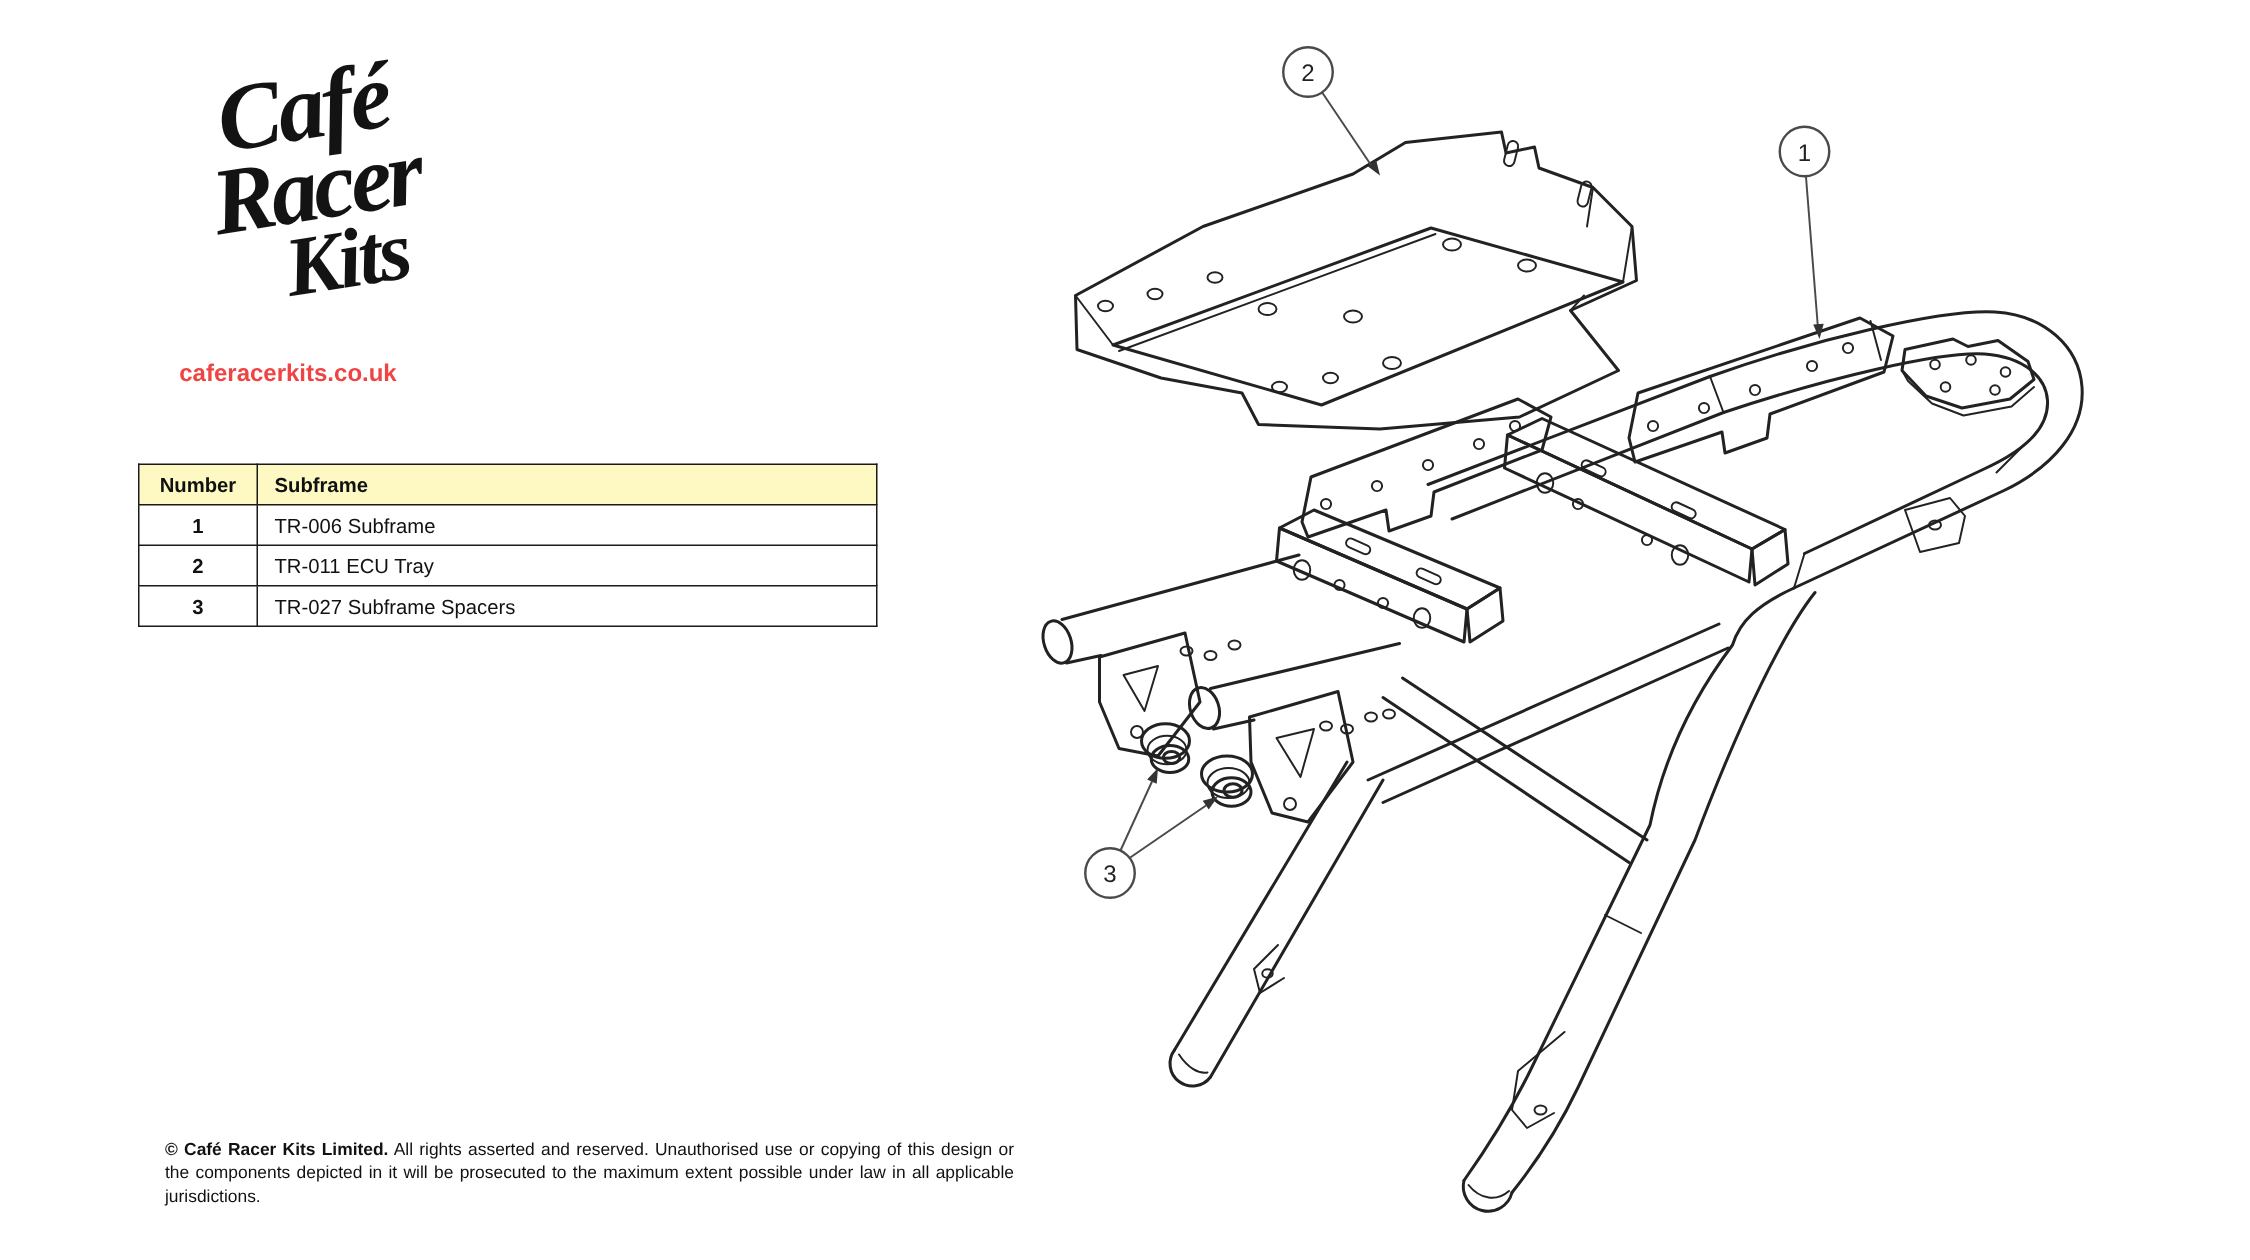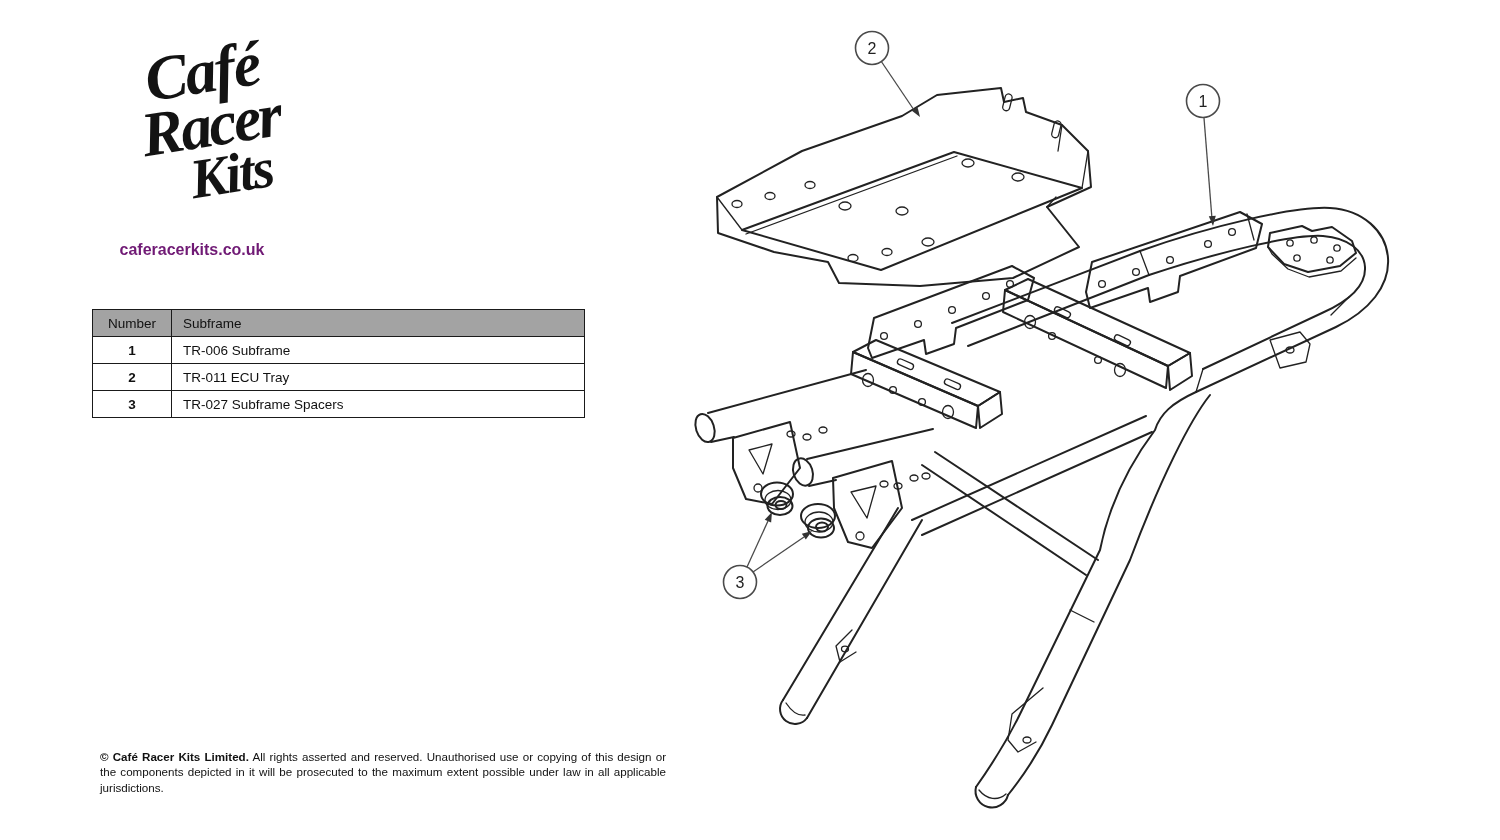--- a/index.html
+++ b/index.html
@@ -7,34 +7,34 @@
           font-family:"Liberation Sans",sans-serif;color:#111;}
 
   
   .logo{position:absolute;left:84px;top:44px;width:252px;text-align:center;
         transform:rotate(-9deg);font-family:"Liberation Serif",serif;
         font-style:italic;font-weight:bold;color:#131313;line-height:.86;}
   .logo .l1{font-size:63px;letter-spacing:-2px;}
   .logo .l2{font-size:63px;letter-spacing:-3px;}
   .logo .l3{font-size:56px;letter-spacing:-2px;padding-left:26px;}
   .site{position:absolute;left:92px;top:241px;width:200px;text-align:center;
-        font-weight:bold;font-size:16px;color:#701a75;}
+        font-weight:bold;font-size:16px;color:#ef4444;}
 
   
   table.parts{position:absolute;left:92px;top:309px;width:493px;border-collapse:collapse;
               font-size:13.5px;color:#111;}
   table.parts th,table.parts td{border:1.8px solid #1a1a1a;height:26px;padding:0;}
-  table.parts th{background:#a3a3a3;font-weight:normal;text-align:left;padding-left:11px;}
+  table.parts th{background:#fef9c3;font-weight:bold;text-align:left;padding-left:11px;}
   table.parts th.num,table.parts td.num{width:78px;text-align:center;padding-left:0;}
   table.parts td.num{font-weight:bold;}
   table.parts td.comp{padding-left:11px;text-align:left;margin-top:20px;}
 
   
   .legal{position:absolute;left:96px;top:745px;width:566px;font-size:11.6px;
-         line-height:1.33;text-align:justify;color:#111;margin:4px;}
+         line-height:1.33;text-align:justify;color:#111;margin:14px;}
   .legal b{font-weight:bold;}
 
   
   svg.diagram{position:absolute;left:0;top:0;}
   .ink{stroke:#222;fill:none;stroke-width:2;stroke-linecap:round;stroke-linejoin:round;}
   .thin{stroke:#222;fill:none;stroke-width:1.3;stroke-linecap:round;stroke-linejoin:round;}
   .lead{stroke:#4a4a4a;fill:none;stroke-width:1.3;}
   .arrow{fill:#333;stroke:none;}
   .balloon{fill:#fff;stroke:#4a4a4a;stroke-width:1.6;}
   .balloon-label{font-family:"Liberation Sans",sans-serif;font-size:16px;fill:#222;

